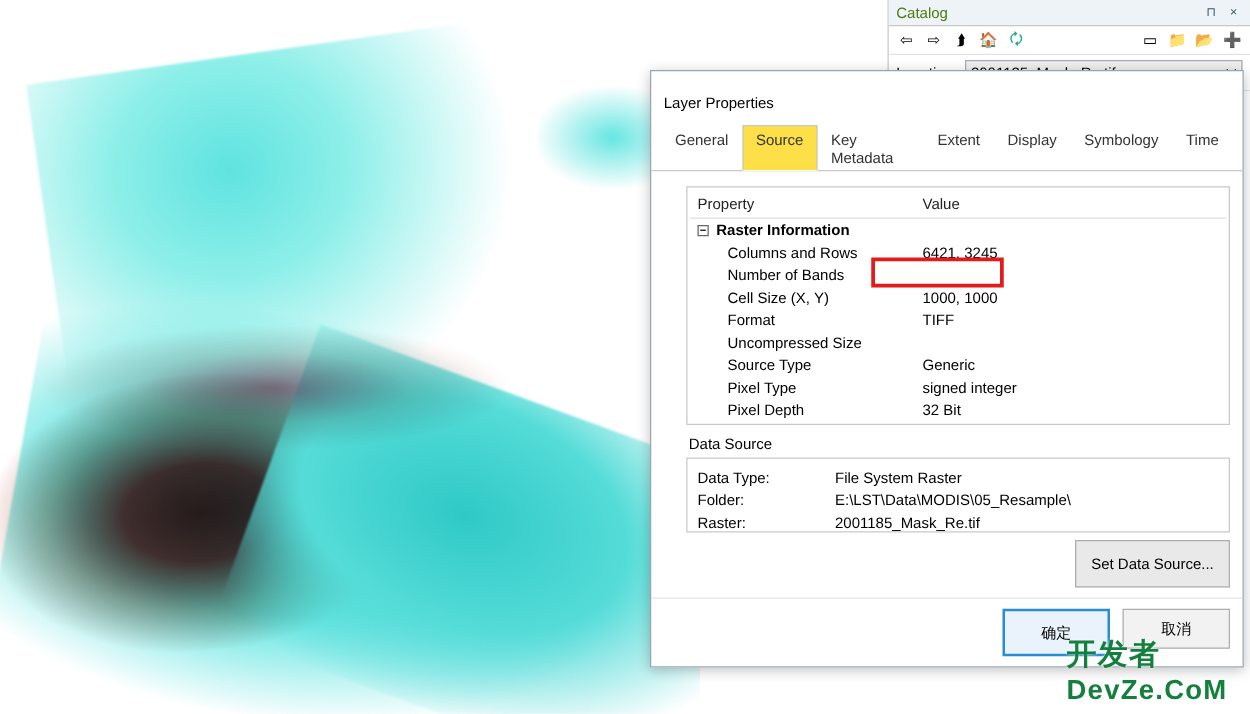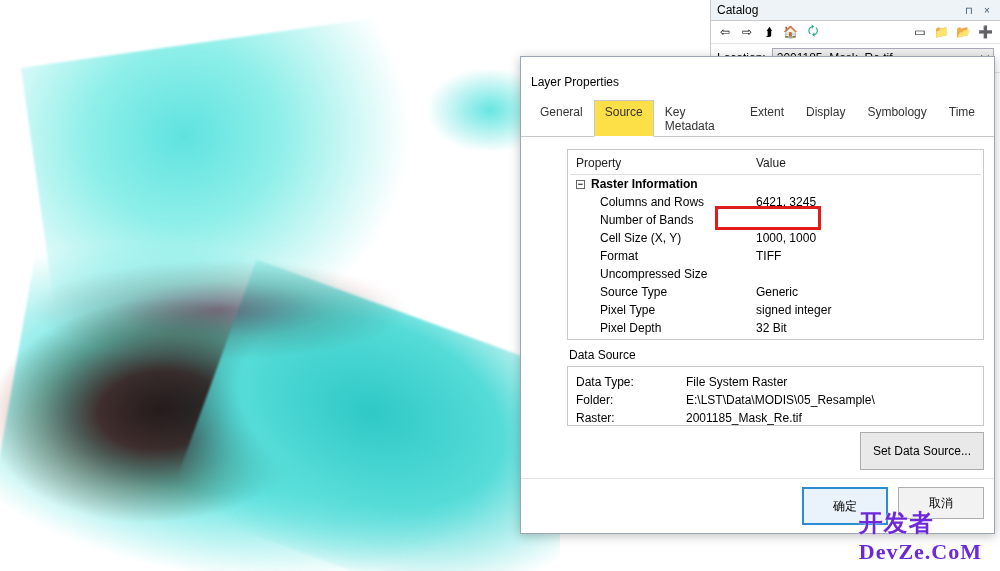--- a/index.html
+++ b/index.html
@@ -40,21 +40,21 @@
     background: #fff;
     border-left: 1px solid #c9c9c9;
   }
   .catalog-title {
     background: #eef3f7;
     padding: 3px 6px;
     border-bottom: 1px solid #c9c9c9;
     display: flex;
     align-items: center;
   }
-  .catalog-title .t { flex: 1; color: #000000; font-size: 12px; }
+  .catalog-title .t { flex: 1; color: #4d7c0f; font-size: 12px; }
   .pin, .closex {
     width: 14px; height: 14px;
     margin-left: 4px;
     display: inline-flex; align-items: center; justify-content: center;
     font-size: 10px; color: #3c566e;
   }
   .catalog-toolbar {
     padding: 3px 6px;
     display: flex;
     gap: 6px;
@@ -117,21 +117,21 @@
   }
   .tab.active {
     border-color: #c9c9c9;
     background: #fde047;
     border-bottom: 1px solid #fff;
   }
   .tab-body {
     flex:1;
     padding: 12px 10px 8px 28px;
     overflow:hidden;
-    display:flex; flex-direction:column;margin-left:18px;
+    display:flex; flex-direction:column;
   }
   .prop-outer {
     border:1px solid #c9c9c9;
     padding:2px;
   }
   .prop-grid {
     width:100%;
     border-collapse: collapse;
     font-size: 12px;
   }
@@ -185,24 +185,23 @@
     border-top: 1px solid #e3e3e3;
     padding: 8px 10px;
     display: flex;
     justify-content: flex-end;
     gap: 10px;
   }
   .btn-primary { border:2px solid #2a8dd4; background:#eaf3fb; min-width:86px;}
   .btn-default { border:1px solid #adadad; background:#f2f2f2; min-width:86px; height:32px; display:inline-flex; align-items:center; justify-content:center; padding:0 12px; font-size:12px;}
   .watermark {
     position:absolute; right:18px; bottom:6px;
-    color:#6d28d9; font-size:22px; font-weight:600; letter-spacing:1px;
+    color:#15803d; font-size:22px; font-weight:600; letter-spacing:1px;
     text-shadow:0 0 2px #fff;
     pointer-events:none;
-    font-family:Liberation Serif, serif;
   }
   .watermark .cn { font-size:24px; }
 </style>
 </head>
 <body>
 
 <div class="map-bg">
   <div class="blob b1"></div>
   <div class="blob b2"></div>
   <div class="blob b3"></div>

